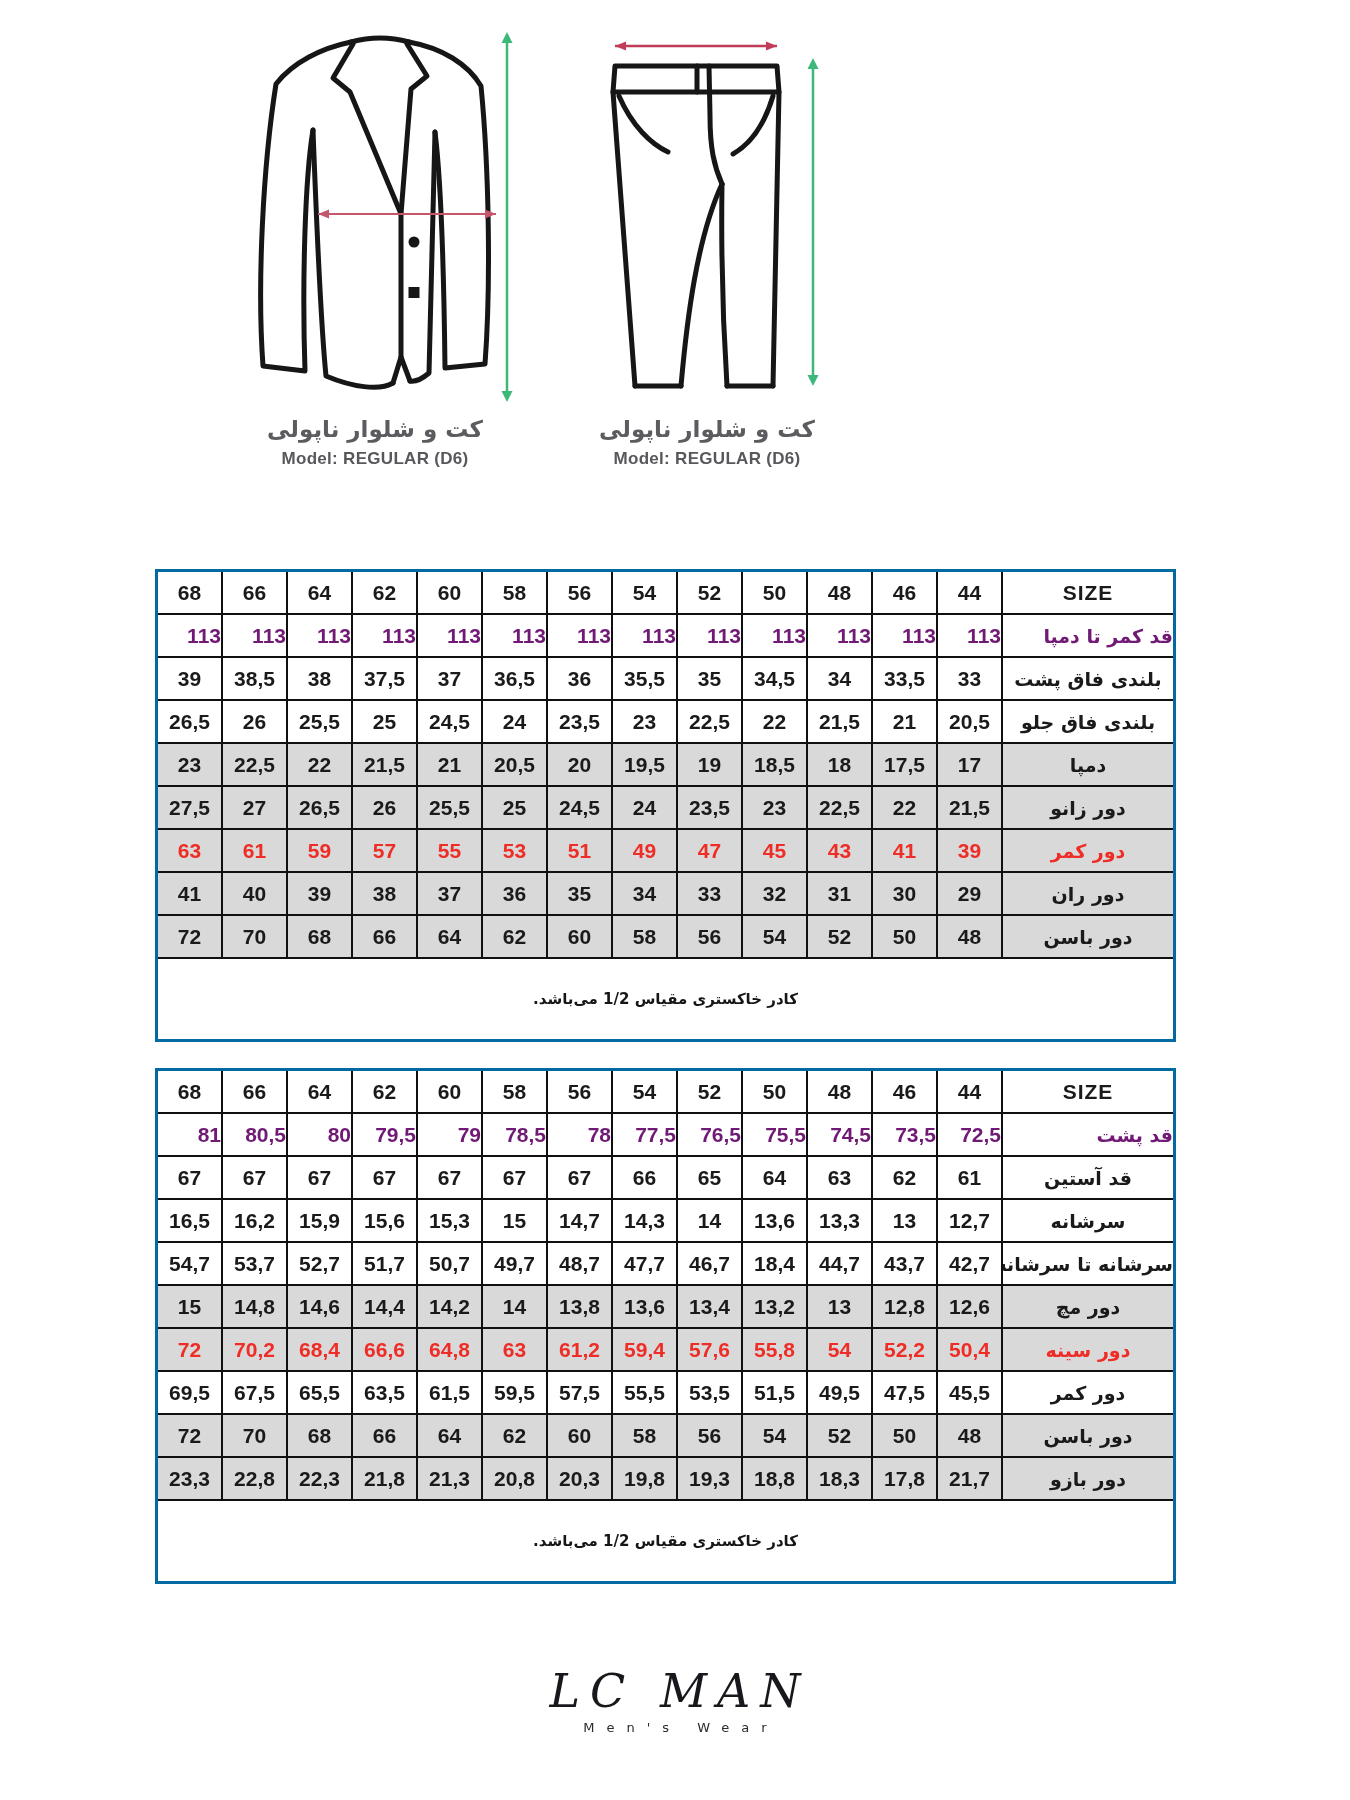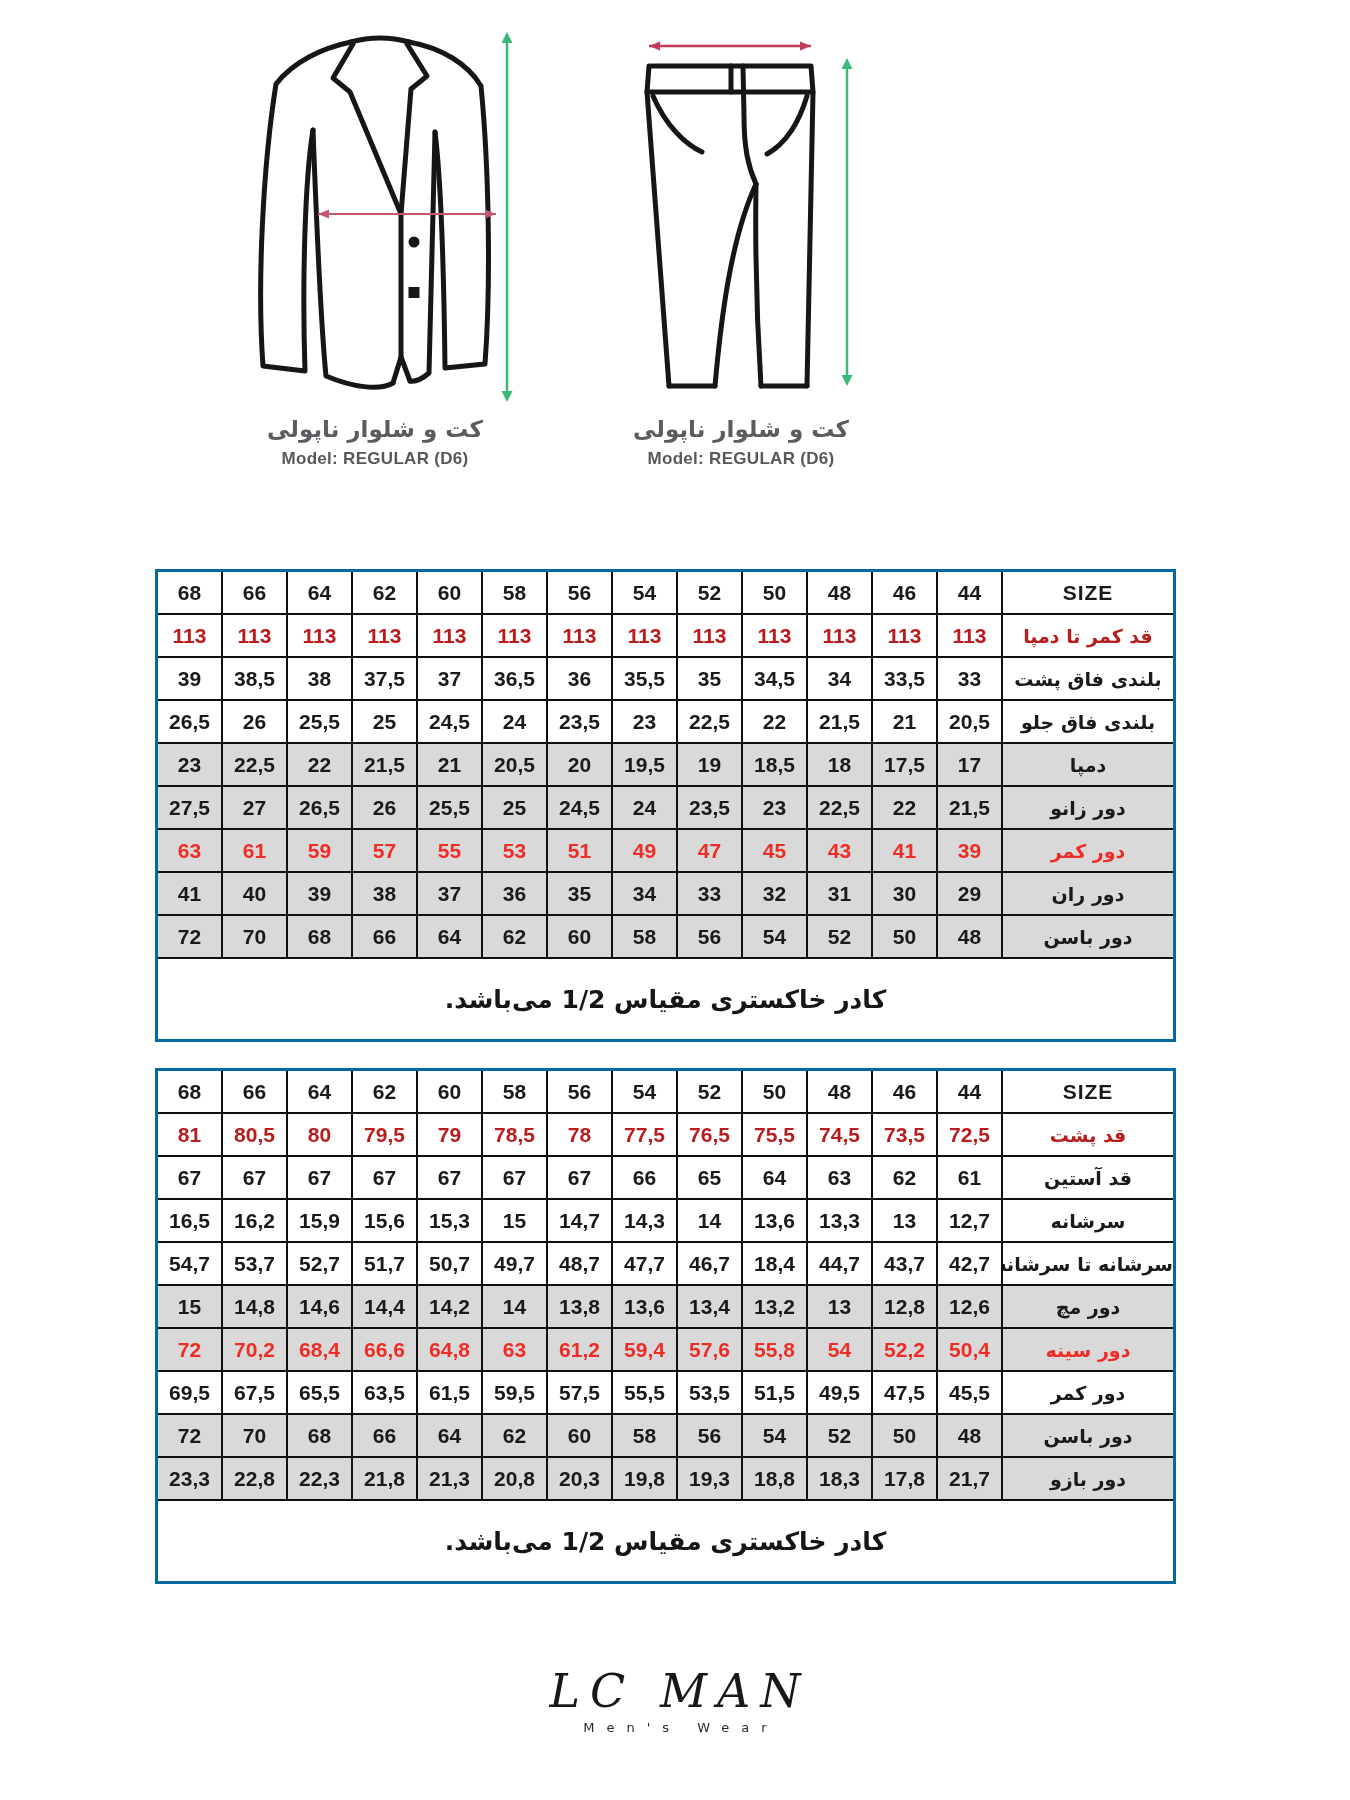--- a/index.html
+++ b/index.html
@@ -2,21 +2,21 @@
 <html lang="fa"><head>
 <meta charset="utf-8">
 <style>
   html,body{margin:0;padding:0;}
   body{
     width:1350px;height:1800px;background:#ffffff;position:relative;
     font-family:"Liberation Sans","DejaVu Sans",sans-serif;
     -webkit-font-smoothing:antialiased;
   }
   
-  .figures{display:flex;gap:91px;margin:26px 0 8px 230px;}
+  .figures{display:flex;gap:57px;margin:26px 0 8px 230px;}
   figure{margin:0;text-align:center;}
   .fig-jacket{width:290px;}
   .fig-pants{width:260px;}
   .caption-fa{
     font-family:"DejaVu Sans",sans-serif;font-weight:bold;
     color:#5c5c60;font-size:23px;margin-top:8px;direction:rtl;
   }
   .caption-model{
     font-weight:bold;color:#58585c;font-size:17px;margin-top:7px;letter-spacing:.3px;
   }
@@ -31,25 +31,25 @@
     border:2.5px solid #101010;text-align:center;vertical-align:middle;
     height:41px;padding:0;font-weight:bold;font-size:21px;color:#1a1a1a;
     overflow:hidden;white-space:nowrap;
   }
   .size-table td.num{width:63px;}
   .size-table td.lbl{
     width:170px;font-family:"DejaVu Sans",sans-serif;font-size:19px;
   }
   .size-table td.size-lbl{font-family:"Liberation Sans",sans-serif;font-size:21px;letter-spacing:1px;}
   .size-table td.gray{background:#d9d9d9;}
-  .size-table td.green{color:#b91c1c;}
+  .size-table td.green{color:#701a75;text-align:right;}
   .size-table td.red{color:#ee2d26;}
   .size-table td.note{
     height:80px;background:#fff;font-family:"DejaVu Sans",sans-serif;
-    font-size:25px;font-weight:bold;color:#161616;
+    font-size:15px;font-weight:bold;color:#161616;
   }
   
   .logo{position:absolute;left:0;right:0;top:1668px;text-align:center;}
   .logo-title{
     font-family:"DejaVu Serif","Liberation Serif",serif;
     font-size:46px;letter-spacing:10px;color:#18181c;line-height:1;
     padding-left:10px; 
     font-style:italic;
   }
   .logo-sub{

